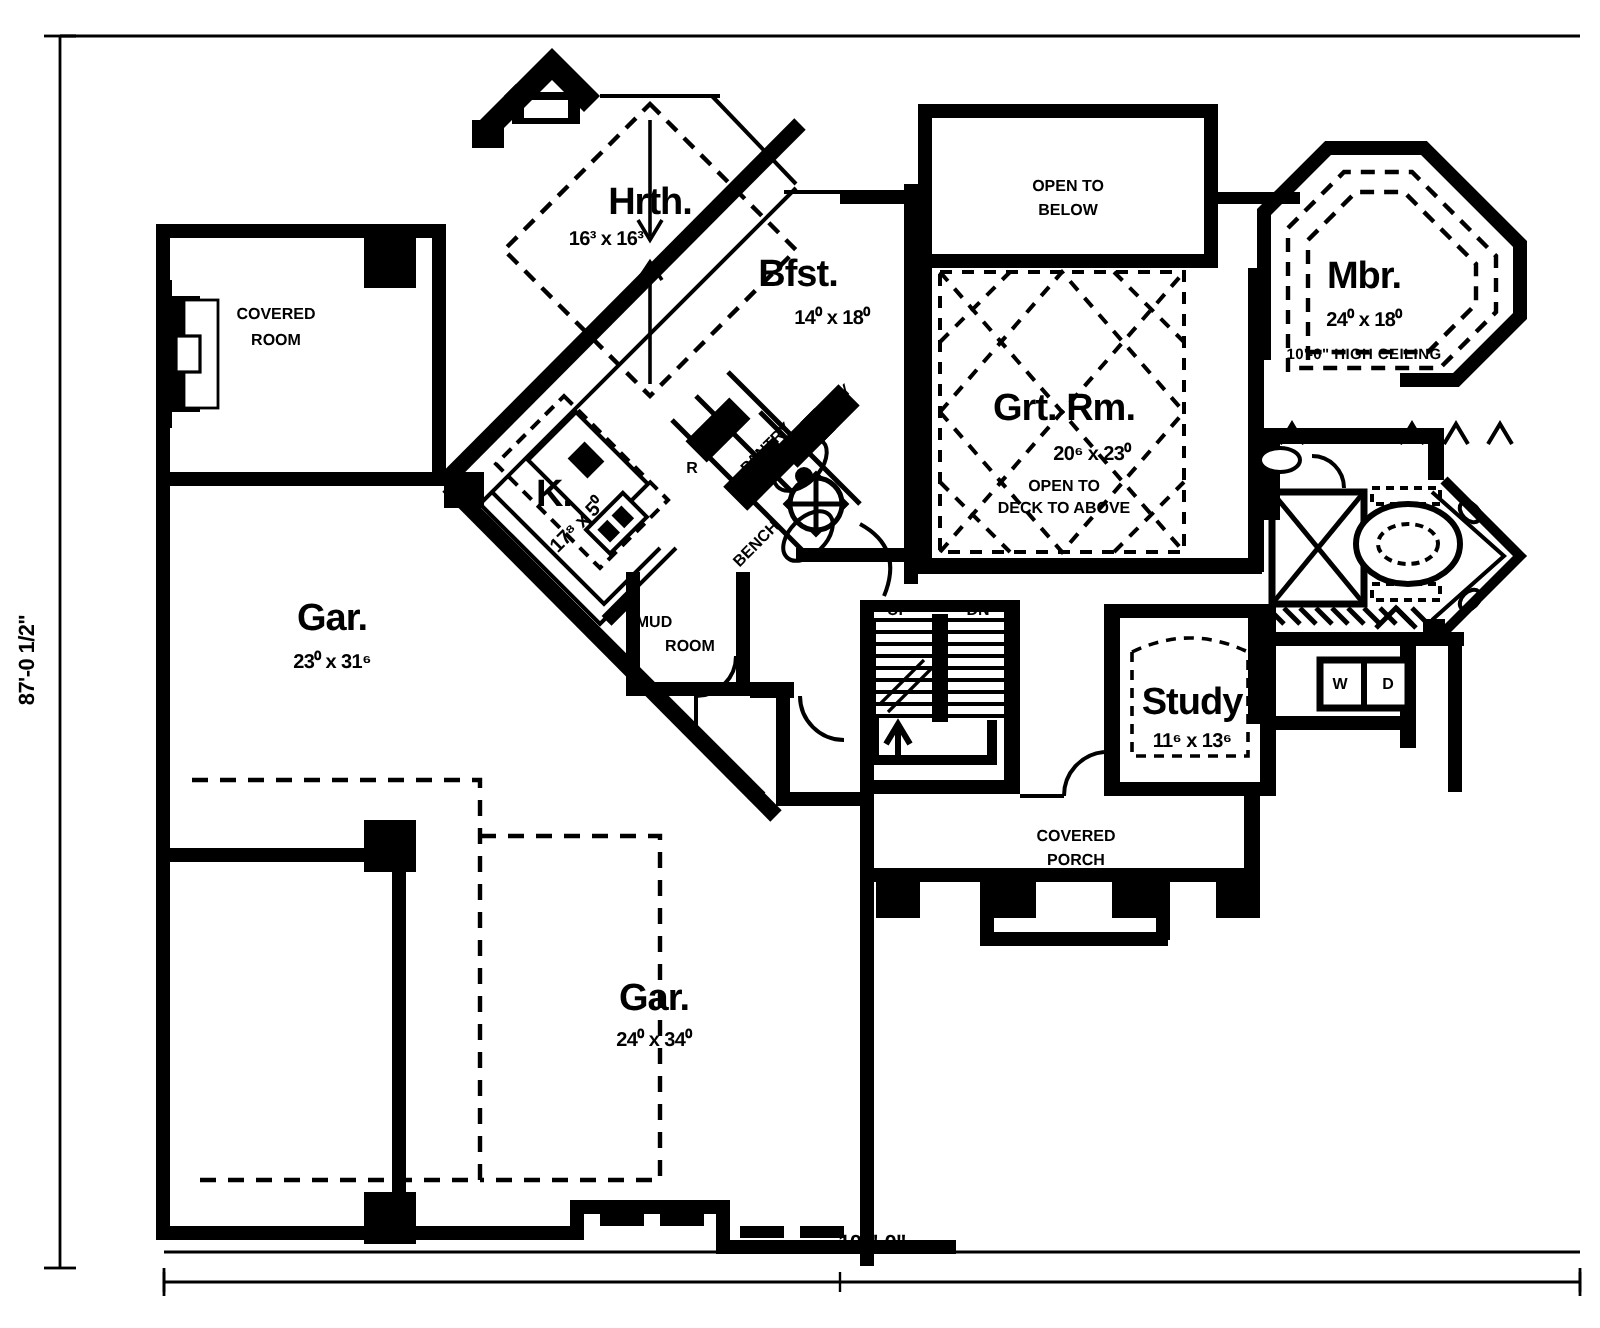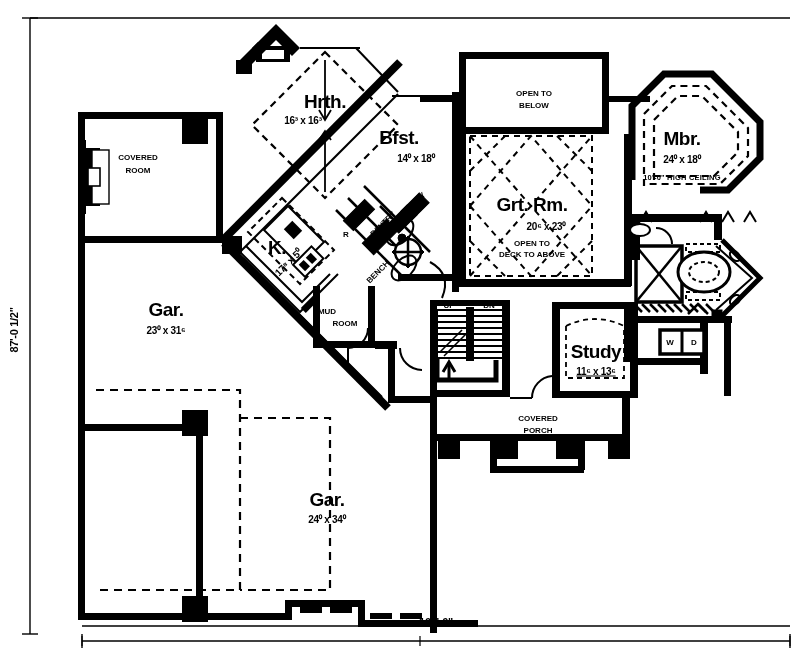--- a/index.html
+++ b/index.html
@@ -372,21 +372,21 @@
   <div class="lbl tiny ctr" style="left:138px;top:157px;">COVERED</div>
   <div class="lbl tiny ctr" style="left:138px;top:170px;">ROOM</div>
 
   <div class="lbl room-name ctr" style="left:166px;top:310px;">Gar.</div>
   <div class="lbl room-dim ctr" style="left:166px;top:330px;">23⁰ x 31⁶</div>
 
   <div class="lbl room-name ctr" style="left:327px;top:500px;">Gar.</div>
   <div class="lbl room-dim ctr" style="left:327px;top:519px;">24⁰ x 34⁰</div>
 
   <div class="lbl room-name ctr" style="left:596px;top:352px;">Study</div>
-  <div class="lbl room-dim ctr" style="left:596px;top:371px;text-decoration:underline;">11⁶ x 13⁶</div>
+  <div class="lbl room-dim ctr" style="left:596px;top:371px;">11⁶ x 13⁶</div>
 
   <div class="lbl tiny ctr" style="left:538px;top:418px;">COVERED</div>
   <div class="lbl tiny ctr" style="left:538px;top:430px;">PORCH</div>
 
   <div class="lbl room-name ctr" style="left:277px;top:248px;">K.</div>
   <div class="lbl room-dim ctr" style="left:288px;top:262px;transform:translate(-50%,-50%) rotate(-45deg);">17⁸ x 5⁰</div>
 
   <div class="lbl tiny ctr" style="left:327px;top:311px;">MUD</div>
   <div class="lbl tiny ctr" style="left:345px;top:323px;">ROOM</div>
 

